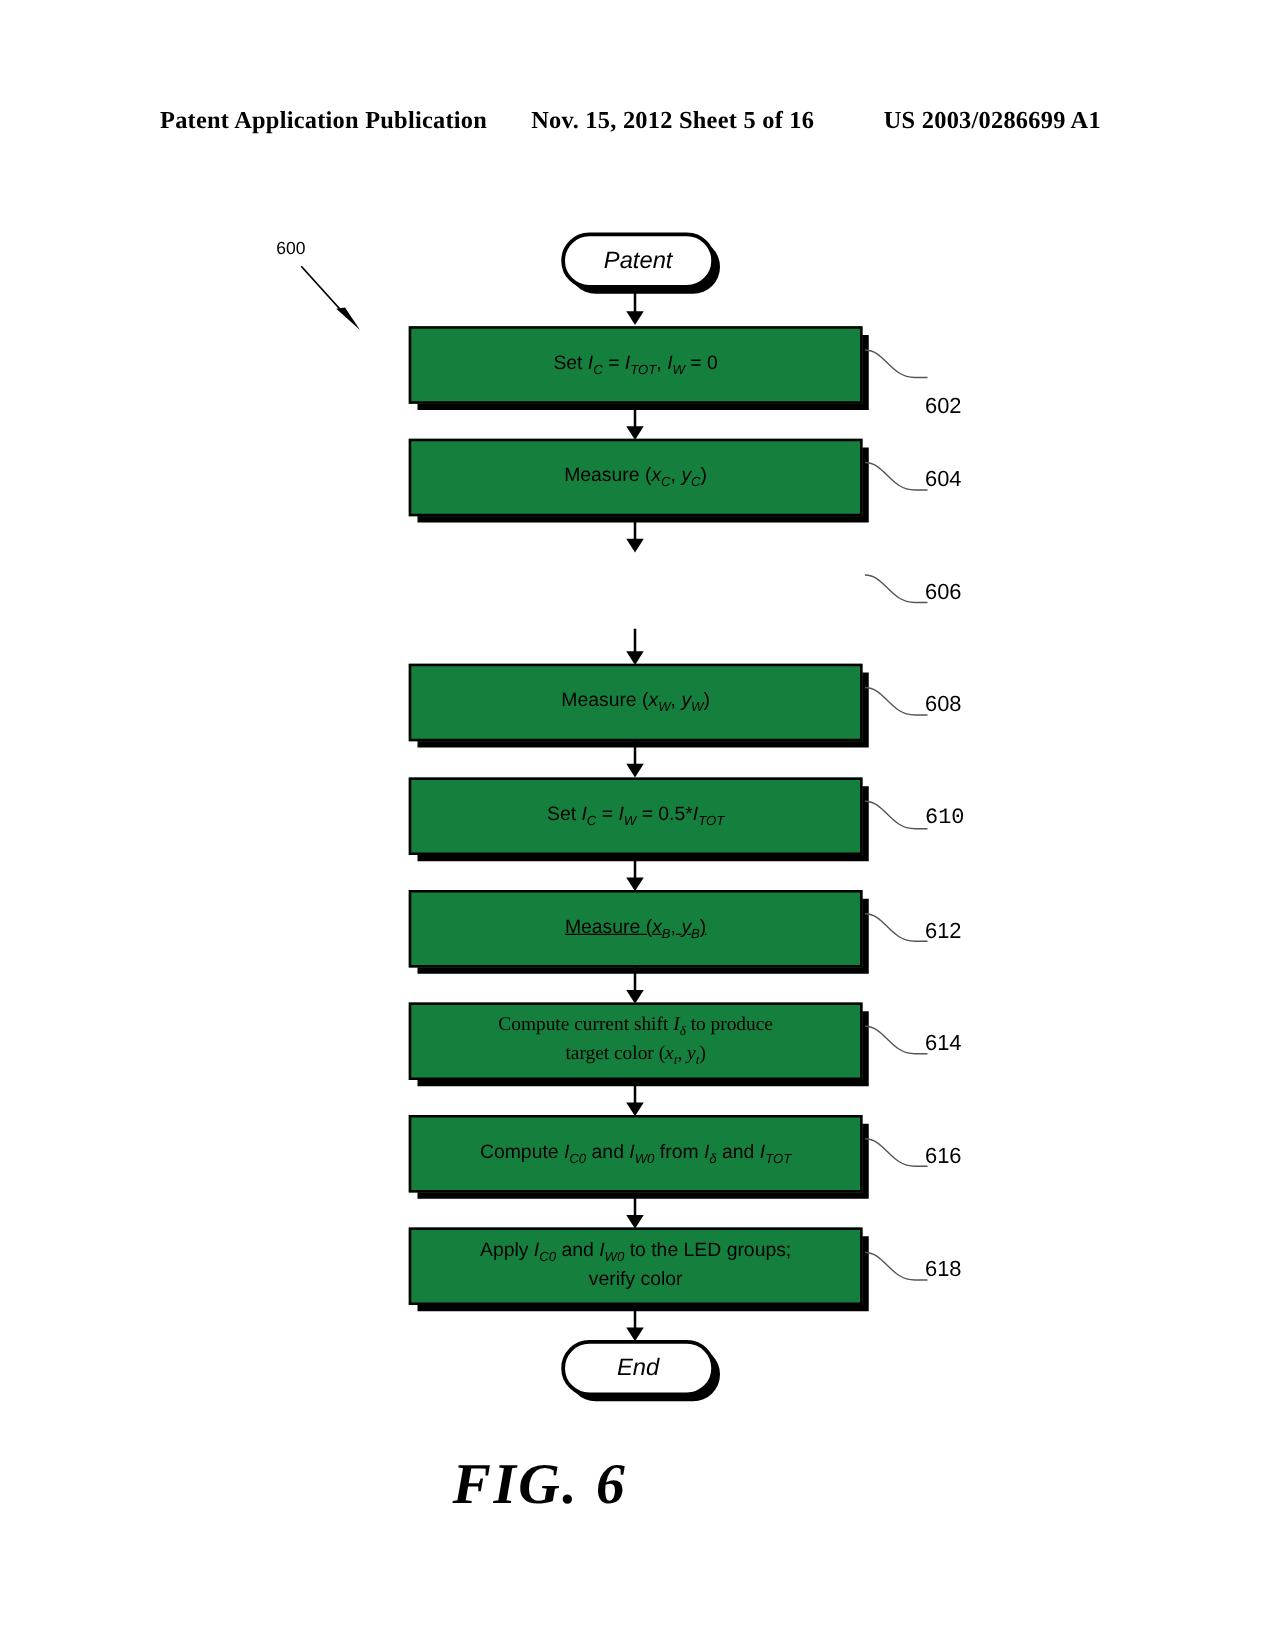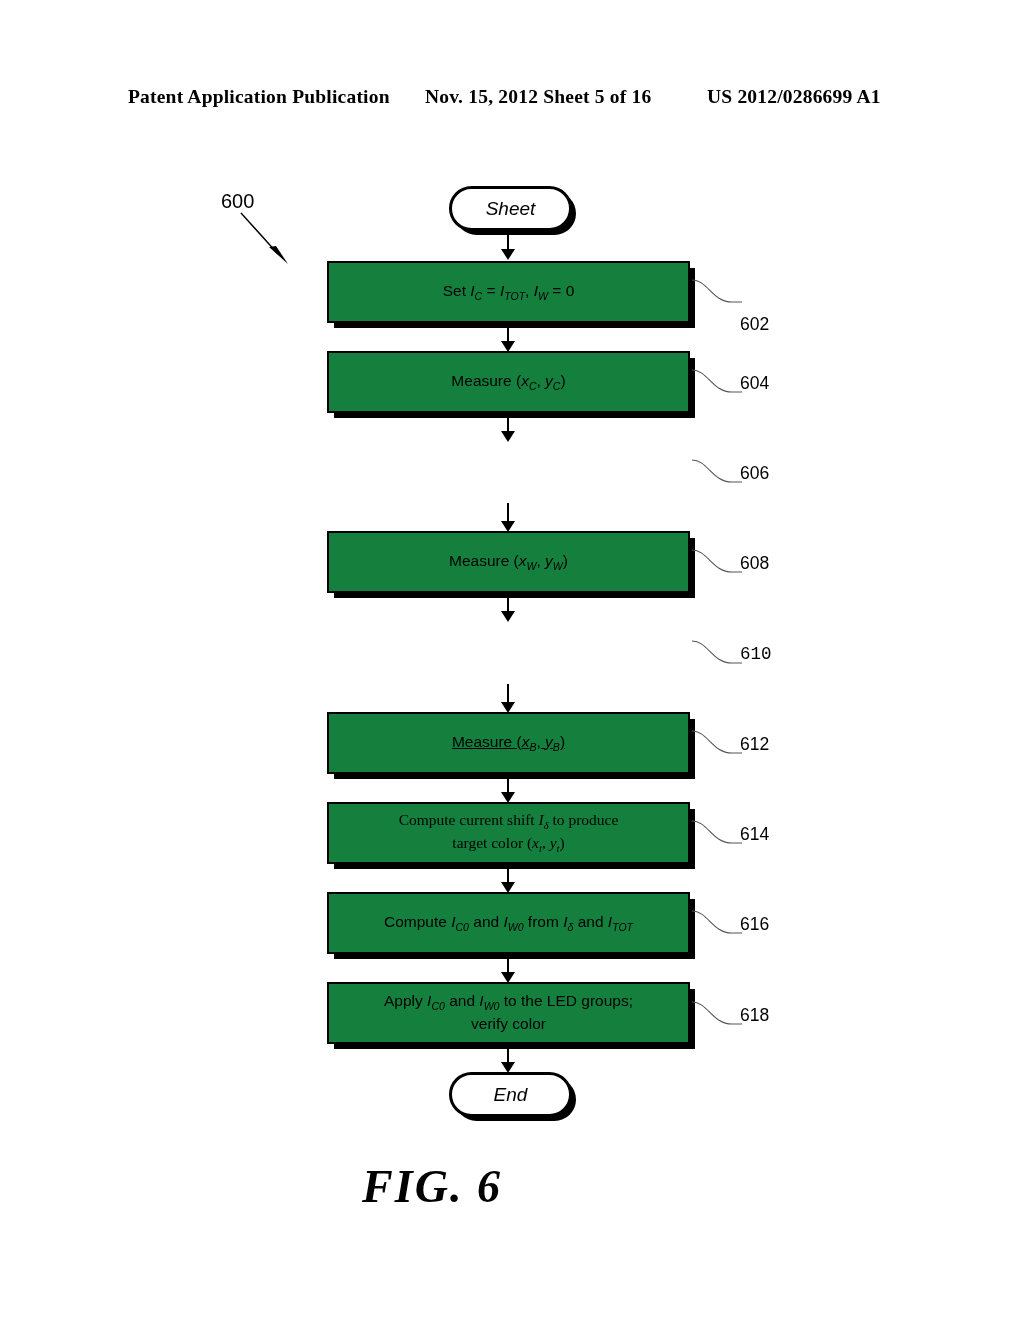--- a/index.html
+++ b/index.html
@@ -106,21 +106,21 @@
     width: 60px;
     height: 44px;
     pointer-events: none;
   }
 
   
   .fig-id {
     position: absolute;
     left: 221px;
     top: 190px;
-    font-size: 20px;
+    font-size: 14px;
   }
   .fig-id-arrow {
     position: absolute;
     left: 238px;
     top: 210px;
     width: 60px;
     height: 60px;
   }
 
   
@@ -140,33 +140,33 @@
   
   i.v { font-style: italic; }
   sub { font-size: 0.68em; font-style: italic; }
 </style>
 </head>
 <body>
 
 <div class="pub-header">
   <span class="h-left">Patent Application Publication</span>
   <span class="h-mid">Nov. 15, 2012  Sheet 5 of 16</span>
-  <span class="h-right">US 2012/0286699 A1</span>
+  <span class="h-right">US 2003/0286699 A1</span>
 </div>
 
 <div class="figure">
 
   <div class="fig-id">600</div>
   <svg class="fig-id-arrow" viewBox="0 0 60 60">
     <line x1="3" y1="3" x2="40" y2="44" stroke="#000" stroke-width="1.4"></line>
     <polygon points="31,37 50,54 38,36" fill="#000"></polygon>
   </svg>
 
   <div class="pill" style="left:449px; top:186px; width:123px; height:45px;">
-    <span>Sheet</span>
+    <span>Patent</span>
   </div>
 
   <div class="conn" style="top:231px; height:22px;"></div>
   <div class="arrowhead" style="top:249px;"></div>
 
   <div class="node" style="top:261px;">
     <span class="txt">Set <i class="v">I</i><sub>C</sub> = <i class="v">I</i><sub>TOT</sub>, <i class="v">I</i><sub>W</sub> = 0</span>
   </div>
   <div class="conn" style="top:323px; height:22px;"></div>
   <div class="arrowhead" style="top:341px;"></div>
@@ -195,20 +195,23 @@
   <div class="node" style="top:531px;">
     <span class="txt">Measure (<i class="v">x</i><sub>W</sub>, <i class="v">y</i><sub>W</sub>)</span>
   </div>
   <div class="conn" style="top:593px; height:22px;"></div>
   <div class="arrowhead" style="top:611px;"></div>
   <div class="ref-num" style="left:740px; top:553px;">608</div>
   <svg class="leader" style="top:542px;" viewBox="0 0 60 44">
     <path d="M2,8 C18,8 22,30 42,30 L52,30" fill="none" stroke="#555" stroke-width="1.1"></path>
   </svg>
 
+  <div class="node" style="top:622px;">
+    <span class="txt">Set <i class="v">I</i><sub>C</sub> = <i class="v">I</i><sub>W</sub> = 0.5*<i class="v">I</i><sub>TOT</sub></span>
+  </div>
   <div class="conn" style="top:684px; height:22px;"></div>
   <div class="arrowhead" style="top:702px;"></div>
   <div class="ref-num" style="left:740px; top:644px;font-family:Liberation Mono, monospace;">610</div>
   <svg class="leader" style="top:633px;" viewBox="0 0 60 44">
     <path d="M2,8 C18,8 22,30 42,30 L52,30" fill="none" stroke="#555" stroke-width="1.1"></path>
   </svg>
 
   <div class="node" style="top:712px;text-decoration:underline;">
     <span class="txt">Measure (<i class="v">x</i><sub>B</sub>, <i class="v">y</i><sub>B</sub>)</span>
   </div>

